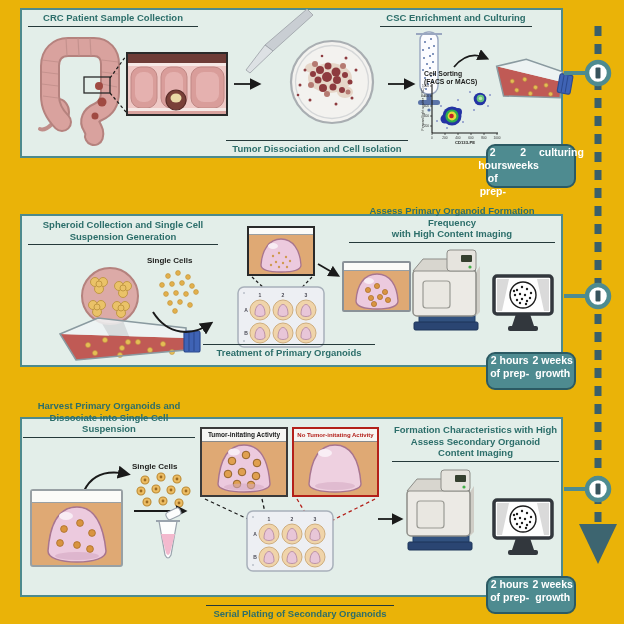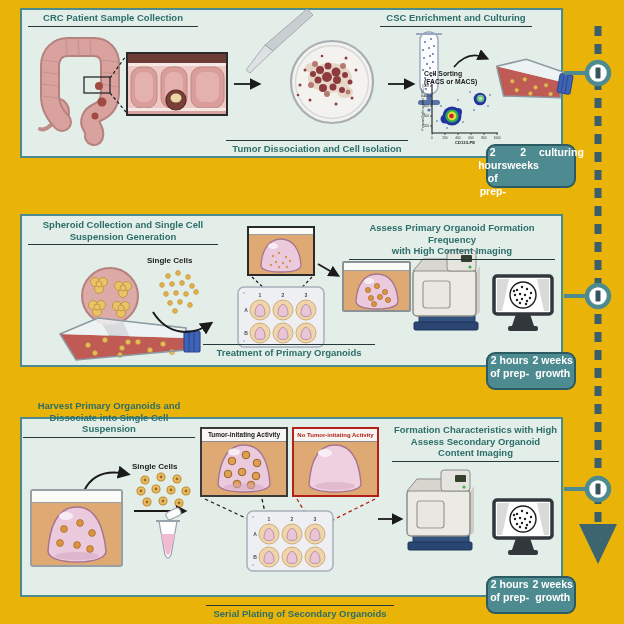--- a/index.html
+++ b/index.html
@@ -518,21 +518,21 @@
   <div class="badge" style="left:486px;top:144px;width:90px;height:44px;">
     <div>2 hours of prep-</div>
     <div>2 weeks</div>
     <div>culturing</div>
   </div>
 
   <div class="ptitle" style="left:28px;top:219px;width:190px;">
     <div>Spheroid Collection and Single Cell</div>
     <div>Suspension Generation</div>
   </div>
-  <div class="ptitle" style="left:349px;top:222px;width:206px;">
+  <div class="ptitle" style="left:349px;top:205px;width:206px;">
     <div>Assess Primary Organoid Formation Frequency</div>
     <div>with High Content Imaging</div>
   </div>
   <div class="minilabel" style="left:147px;top:256px;width:60px;font-size:8px;">
     <span>Single Cells</span>
   </div>
 
   <div class="ibox" style="left:247px;top:226px;width:68px;height:50px;border:2px solid #2a2a2a;">
     <div class="strip" style="height:6px;"></div>
     <svg width="64" height="40" viewBox="0 0 64 40">

